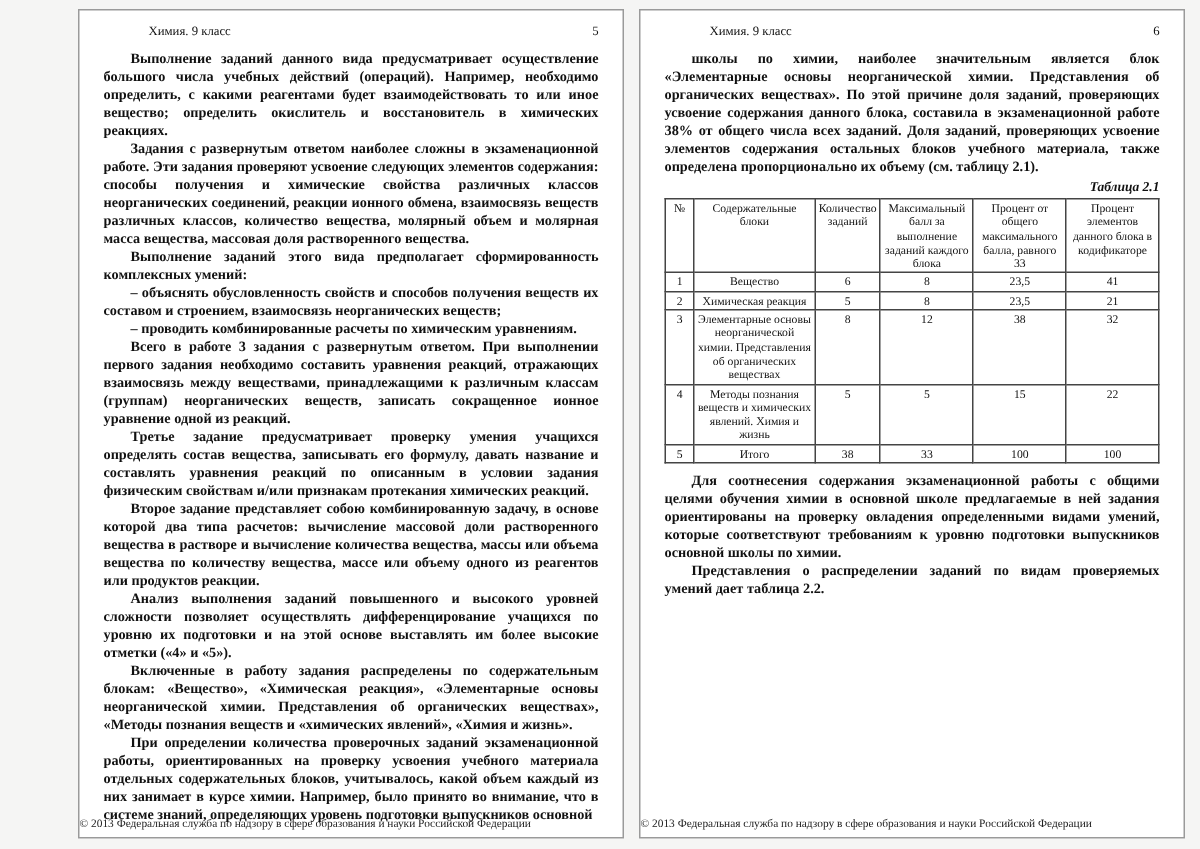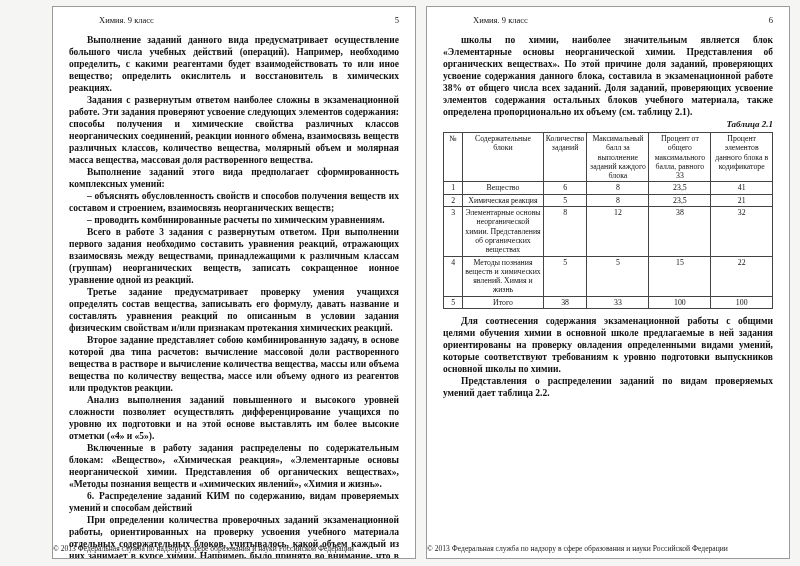--- a/index.html
+++ b/index.html
@@ -62,21 +62,20 @@
       <p class="para">Выполнение заданий данного вида предусматривает осуществление большого числа учебных действий (операций). Например, необходимо определить, с какими реагентами будет взаимодействовать то или иное вещество; определить окислитель и восстановитель в химических реакциях.</p>
       <p class="para">Задания с развернутым ответом наиболее сложны в экзаменационной работе. Эти задания проверяют усвоение следующих элементов содержания: способы получения и химические свойства различных классов неорганических соединений, реакции ионного обмена, взаимосвязь веществ различных классов, количество вещества, молярный объем и молярная масса вещества, массовая доля растворенного вещества.</p>
       <p class="para">Выполнение заданий этого вида предполагает сформированность комплексных умений:</p>
       <p class="para">– объяснять обусловленность свойств и способов получения веществ их составом и строением, взаимосвязь неорганических веществ;</p>
       <p class="para">– проводить комбинированные расчеты по химическим уравнениям.</p>
       <p class="para">Всего в работе 3 задания с развернутым ответом. При выполнении первого задания необходимо составить уравнения реакций, отражающих взаимосвязь между веществами, принадлежащими к различным классам (группам) неорганических веществ, записать сокращенное ионное уравнение одной из реакций.</p>
       <p class="para">Третье задание предусматривает проверку умения учащихся определять состав вещества, записывать его формулу, давать название и составлять уравнения реакций по описанным в условии задания физическим свойствам и/или признакам протекания химических реакций.</p>
       <p class="para">Второе задание представляет собою комбинированную задачу, в основе которой два типа расчетов: вычисление массовой доли растворенного вещества в растворе и вычисление количества вещества, массы или объема вещества по количеству вещества, массе или объему одного из реагентов или продуктов реакции.</p>
       <p class="para">Анализ выполнения заданий повышенного и высокого уровней сложности позволяет осуществлять дифференцирование учащихся по уровню их подготовки и на этой основе выставлять им более высокие отметки («4» и «5»).</p>
       <p class="para">Включенные в работу задания распределены по содержательным блокам: «Вещество», «Химическая реакция», «Элементарные основы неорганической химии. Представления об органических веществах», «Методы познания веществ и «химических явлений», «Химия и жизнь».</p>
-      <p class="heading">6. Распределение заданий КИМ по содержанию, видам проверяемых умений и способам действий</p>
       <p class="para">При определении количества проверочных заданий экзаменационной работы, ориентированных на проверку усвоения учебного материала отдельных содержательных блоков, учитывалось, какой объем каждый из них занимает в курсе химии. Например, было принято во внимание, что в системе знаний, определяющих уровень подготовки выпускников основной</p>
     </div>
     <div class="page-footer">© 2013  Федеральная служба по надзору в сфере образования и науки Российской Федерации</div>
   </div>
 
   <div class="page page-right">
     <div class="page-header">
       <span class="ht">Химия. 9 класс</span>
       <span>6</span>
     </div>

